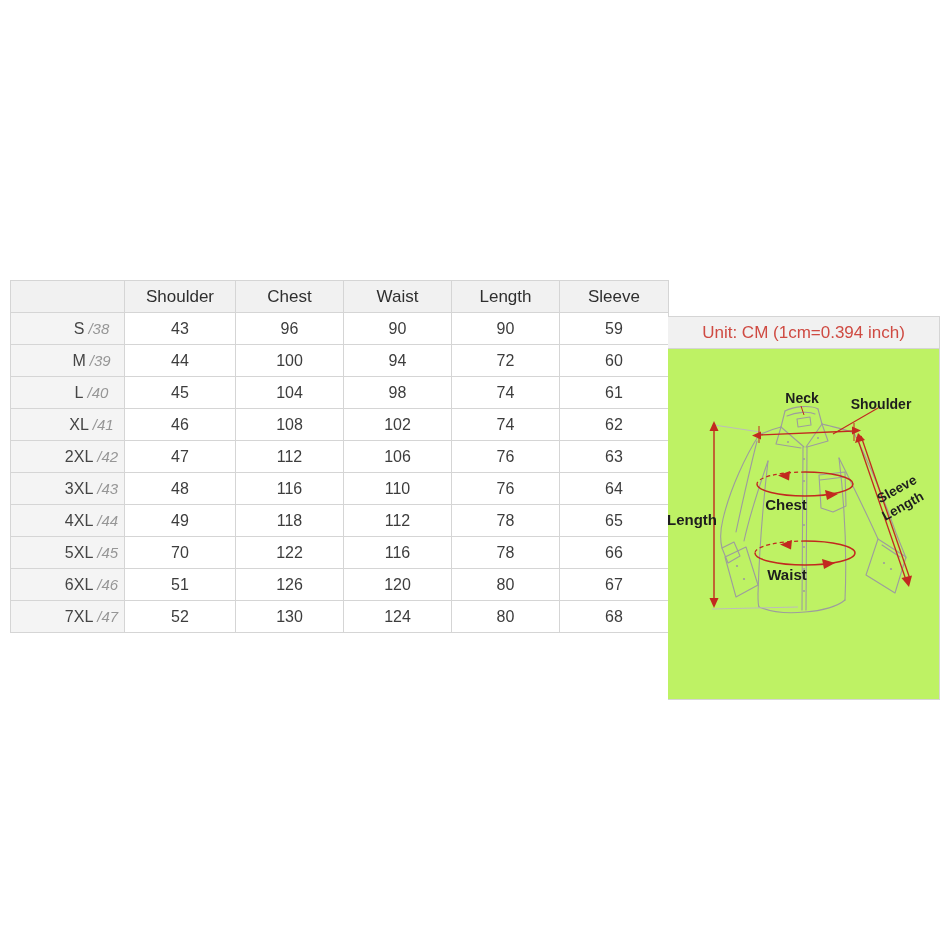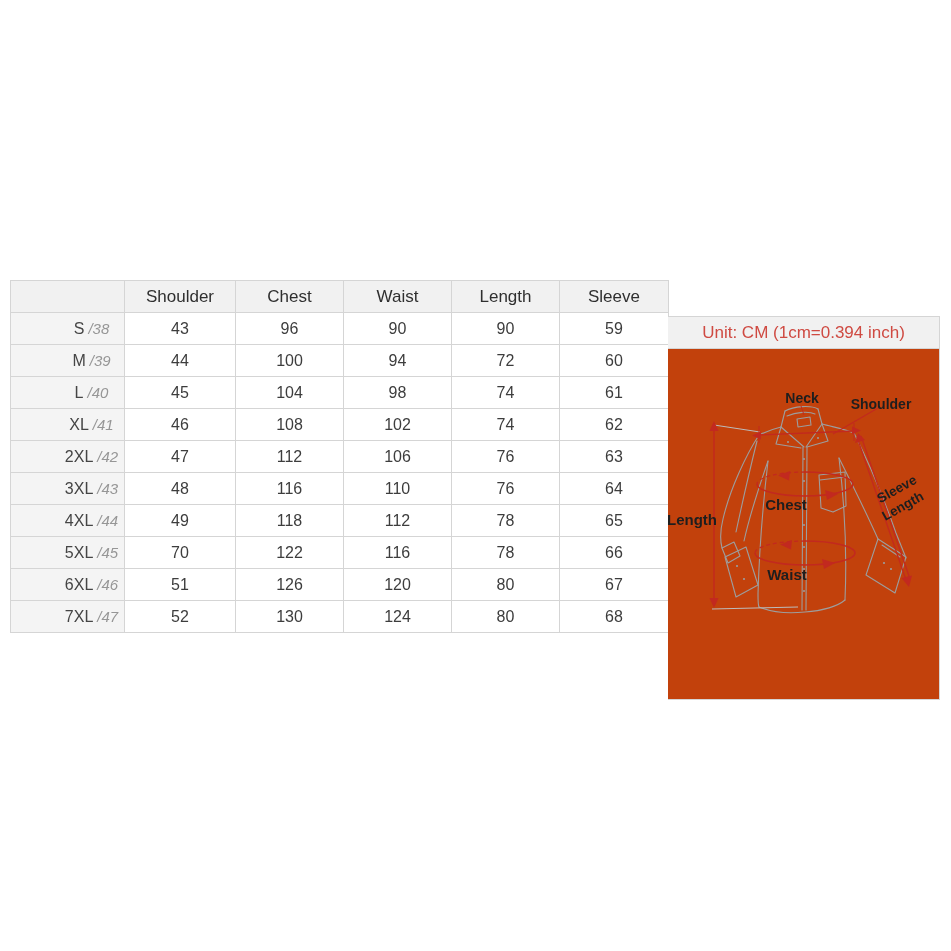--- a/index.html
+++ b/index.html
@@ -69,21 +69,21 @@
     margin-top:36px;
   }
   .unit-header{
     height:31px;line-height:31px;
     background:var(--header-bg);
     border-bottom:1px solid var(--table-border);
     text-align:center;
     font-size:17px;
     color:var(--unit-red);
   }
-  .diagram-body{height:350px;background:#c2410c;}
+  .diagram-body{height:350px;background:#bef264;}
   .diagram-body svg{display:block;}
   svg text{
     font-family:"Liberation Sans", sans-serif;
     fill:var(--label-dark);
     font-weight:600;
   }
 </style>
 </head>
 <body>
 

